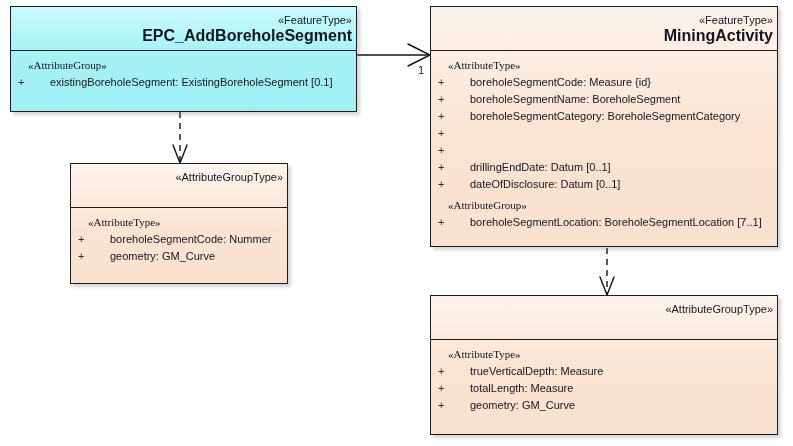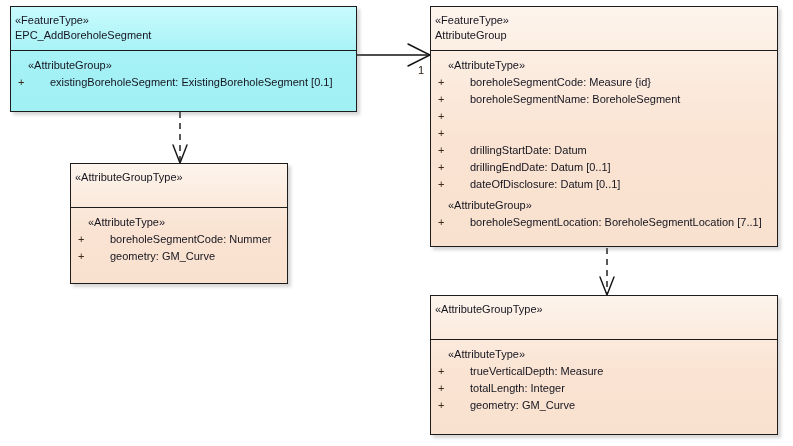--- a/index.html
+++ b/index.html
@@ -47,47 +47,48 @@
     background: linear-gradient(180deg, #fdf4ec 0%, #fae3d2 55%, #f9e1cf 100%);
   }
   .uml-class.cyan {
     background: #aaf4f7;
     background: linear-gradient(180deg, #c8fbfd 0%, #a6f2f6 45%, #a0f0f4 100%);
   }
 
   .class-header {
     box-sizing: border-box;
     border-bottom: 1.4px solid #1c1c1c;
-    text-align: left;
+    text-align: right;
     padding: 6px 4px 7px 4px;
   }
   .stereotype {
     display: block;
     font-size: 11px;
     font-weight: normal;
     line-height: 15px;
     white-space: nowrap;
   }
   .class-name {
     display: block;
-    font-size: 11px;
-    font-weight: normal;
+    font-size: 16px;
+    font-weight: bold;
     line-height: 15px;
     white-space: nowrap;
   }
 
   .class-body {
     box-sizing: border-box;
     padding: 6px 4px 6px 7px;
   }
   .group-label {
     font-size: 11px;
     line-height: 17px;
     padding-left: 10px;
     white-space: nowrap;
+    font-family: Liberation Serif, serif;
   }
   .attr-row {
     display: flex;
     align-items: baseline;
     line-height: 17px;
     white-space: nowrap;
   }
   .attr-vis {
     width: 19px;
     flex: 0 0 19px;
@@ -144,42 +145,42 @@
       <div class="attr-row">
         <span class="attr-vis">+</span>
         <span class="attr-text">existingBoreholeSegment: ExistingBoreholeSegment [0.1]</span>
       </div>
     </div>
   </div>
 
   <div class="uml-class peach" style="left:430px; top:6px; width:348px; height:241px;">
     <div class="class-header" style="height:44px;">
       <span class="stereotype">«FeatureType»</span>
-      <span class="class-name">AttributeGroup</span>
+      <span class="class-name">MiningActivity</span>
     </div>
     <div class="class-body">
       <div class="group-label">«AttributeType»</div>
 
       <div class="attr-row">
         <span class="attr-vis">+</span>
         <span class="attr-text">boreholeSegmentCode: Measure {id}</span>
       </div>
       <div class="attr-row">
         <span class="attr-vis">+</span>
         <span class="attr-text">boreholeSegmentName: BoreholeSegment</span>
       </div>
       <div class="attr-row">
         <span class="attr-vis">+</span>
-      </div>
-      <div class="attr-row">
-        <span class="attr-vis">+</span>
-      </div>
-      <div class="attr-row">
-        <span class="attr-vis">+</span>
-        <span class="attr-text">drillingStartDate: Datum</span>
+        <span class="attr-text">boreholeSegmentCategory: BoreholeSegmentCategory</span>
+      </div>
+      <div class="attr-row">
+        <span class="attr-vis">+</span>
+      </div>
+      <div class="attr-row">
+        <span class="attr-vis">+</span>
       </div>
       <div class="attr-row">
         <span class="attr-vis">+</span>
         <span class="attr-text">drillingEndDate: Datum [0..1]</span>
       </div>
       <div class="attr-row">
         <span class="attr-vis">+</span>
         <span class="attr-text">dateOfDisclosure: Datum [0..1]</span>
       </div>
 
@@ -213,21 +214,21 @@
       <span class="stereotype">«AttributeGroupType»</span>
     </div>
     <div class="class-body">
       <div class="group-label">«AttributeType»</div>
       <div class="attr-row">
         <span class="attr-vis">+</span>
         <span class="attr-text">trueVerticalDepth: Measure</span>
       </div>
       <div class="attr-row">
         <span class="attr-vis">+</span>
-        <span class="attr-text">totalLength: Integer</span>
+        <span class="attr-text">totalLength: Measure</span>
       </div>
       <div class="attr-row">
         <span class="attr-vis">+</span>
         <span class="attr-text">geometry: GM_Curve</span>
       </div>
     </div>
   </div>
 
 </div>
 

